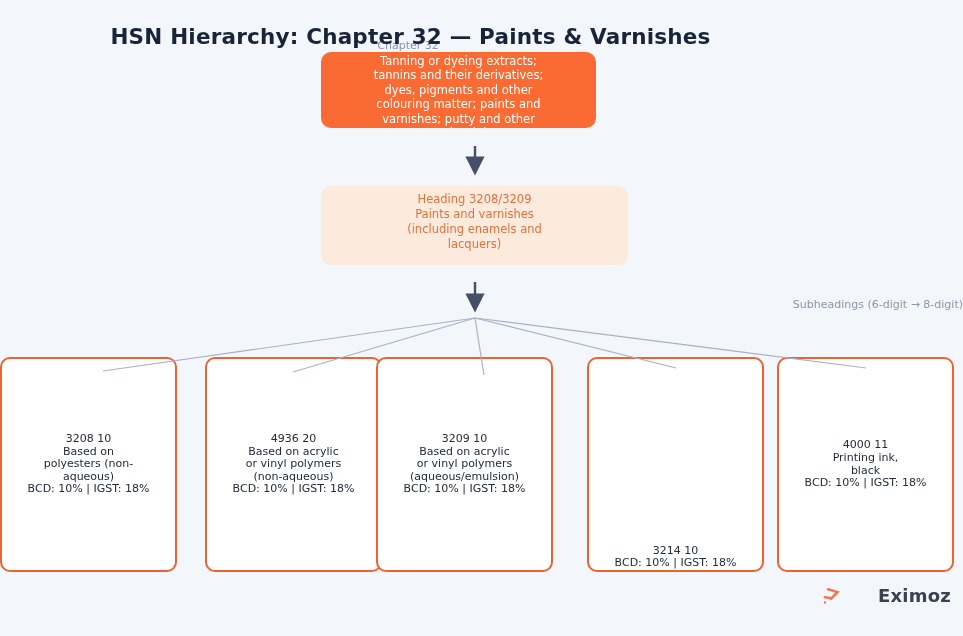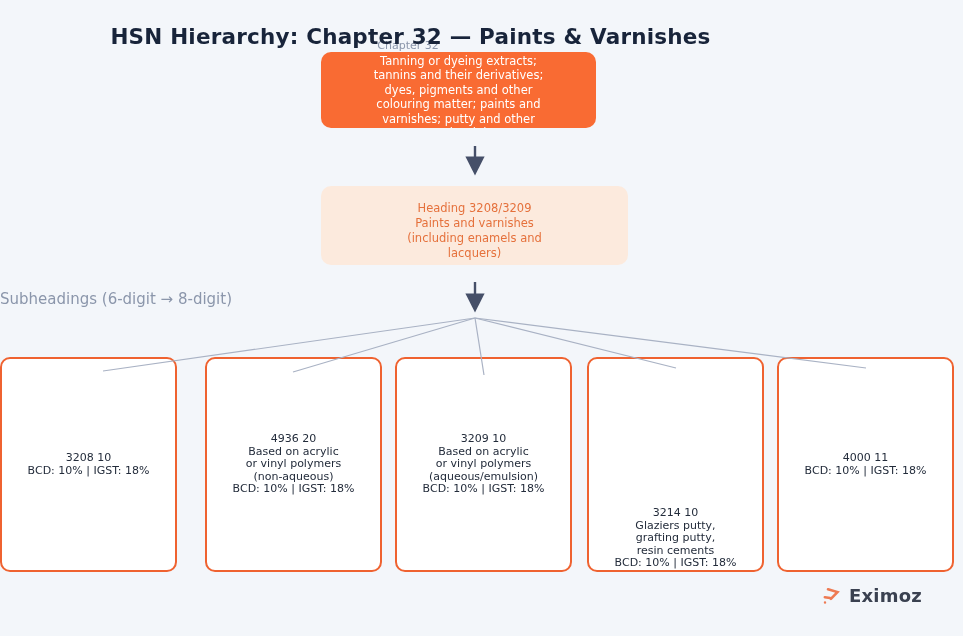--- a/index.html
+++ b/index.html
@@ -26,39 +26,39 @@
     background:#f96b33;border-radius:10px;overflow:hidden;z-index:2;
   }
   #chapter-box .txt{
     padding-top:2px;font-size:11.5px;line-height:14.4px;color:#ffffff;
   }
   #heading-box{
     left:321px;top:186px;width:307px;height:79px;
     background:#fceadd;border-radius:10px;overflow:hidden;z-index:2;
   }
   #heading-box .txt{
-    padding-top:15px;font-size:11.5px;line-height:15px;color:#e5713c;
+    padding-top:6px;font-size:11.5px;line-height:15px;color:#e5713c;
   }
   #subheadings-label{
-    top:290px;left:0;width:963px;text-align:left;
-    font-size:15px;color:#8b96ab;z-index:2;
+    top:298px;left:0;width:963px;text-align:right;
+    font-size:11px;color:#8b96ab;z-index:2;
   }
   .node{
     top:357px;width:177px;height:215px;background:#ffffff;
     border:2px solid #ef6230;border-radius:10px;box-sizing:border-box;
     display:flex;align-items:center;justify-content:center;z-index:2;
   }
   .node .txt{
     font-size:11px;line-height:12.6px;color:#232c3b;text-align:center;width:100%;
   }
   #connectors{
     left:0;top:0;width:963px;height:636px;z-index:4;pointer-events:none;
   }
   #logo{
-    left:820px;top:582px;height:26px;display:flex;align-items:center;z-index:3;
+    left:820px;top:582px;height:26px;display:flex;align-items:center;z-index:3;gap:29px;
   }
   #logo .word{
     font-size:18px;font-weight:700;color:#3a4150;margin-left:5px;letter-spacing:.2px;
   }
 </style>
 </head>
 <body>
 
 <div id="title" class="abs">HSN Hierarchy: Chapter 32 — Paints &amp; Varnishes</div>
 <div id="chapter-label" class="abs">Chapter 32</div>
@@ -77,53 +77,55 @@
 Paints and varnishes
 (including enamels and
 lacquers)</div>
 </div>
 
 <div id="subheadings-label" class="abs">Subheadings (6-digit → 8-digit)</div>
 
 <div class="node abs" style="left:0;">
   <div class="txt">
     <div>3208 10</div>
+    <div class="pre">Based on
+polyesters (non-
+aqueous)</div>
     <div>BCD: 10% | IGST: 18%</div>
   </div>
 </div>
 <div class="node abs" style="left:205px;">
   <div class="txt">
     <div>4936 20</div>
     <div class="pre">Based on acrylic
 or vinyl polymers
 (non-aqueous)</div>
     <div>BCD: 10% | IGST: 18%</div>
   </div>
 </div>
-<div class="node abs" style="left:395px;">
+<div class="node abs" style="left:376px;">
   <div class="txt">
     <div>3209 10</div>
     <div class="pre">Based on acrylic
 or vinyl polymers
 (aqueous/emulsion)</div>
     <div>BCD: 10% | IGST: 18%</div>
   </div>
 </div>
 <div class="node abs" style="left:587px;align-items:flex-end;">
   <div class="txt">
     <div>3214 10</div>
-    <div class="pre">Glaziers putty,
-grafting putty,
-resin cements</div>
     <div>BCD: 10% | IGST: 18%</div>
   </div>
 </div>
 <div class="node abs" style="left:777px;">
   <div class="txt">
     <div>4000 11</div>
+    <div class="pre">Printing ink,
+black</div>
     <div>BCD: 10% | IGST: 18%</div>
   </div>
 </div>
 
 <svg id="connectors" class="abs" width="963" height="636" viewBox="0 0 963 636">
   <defs>
     <marker id="ah" markerWidth="9" markerHeight="8" refX="6.5" refY="4" orient="auto">
       <path d="M0,0 L8,4 L0,8 Z" fill="#454f68"></path>
     </marker>
   </defs>

